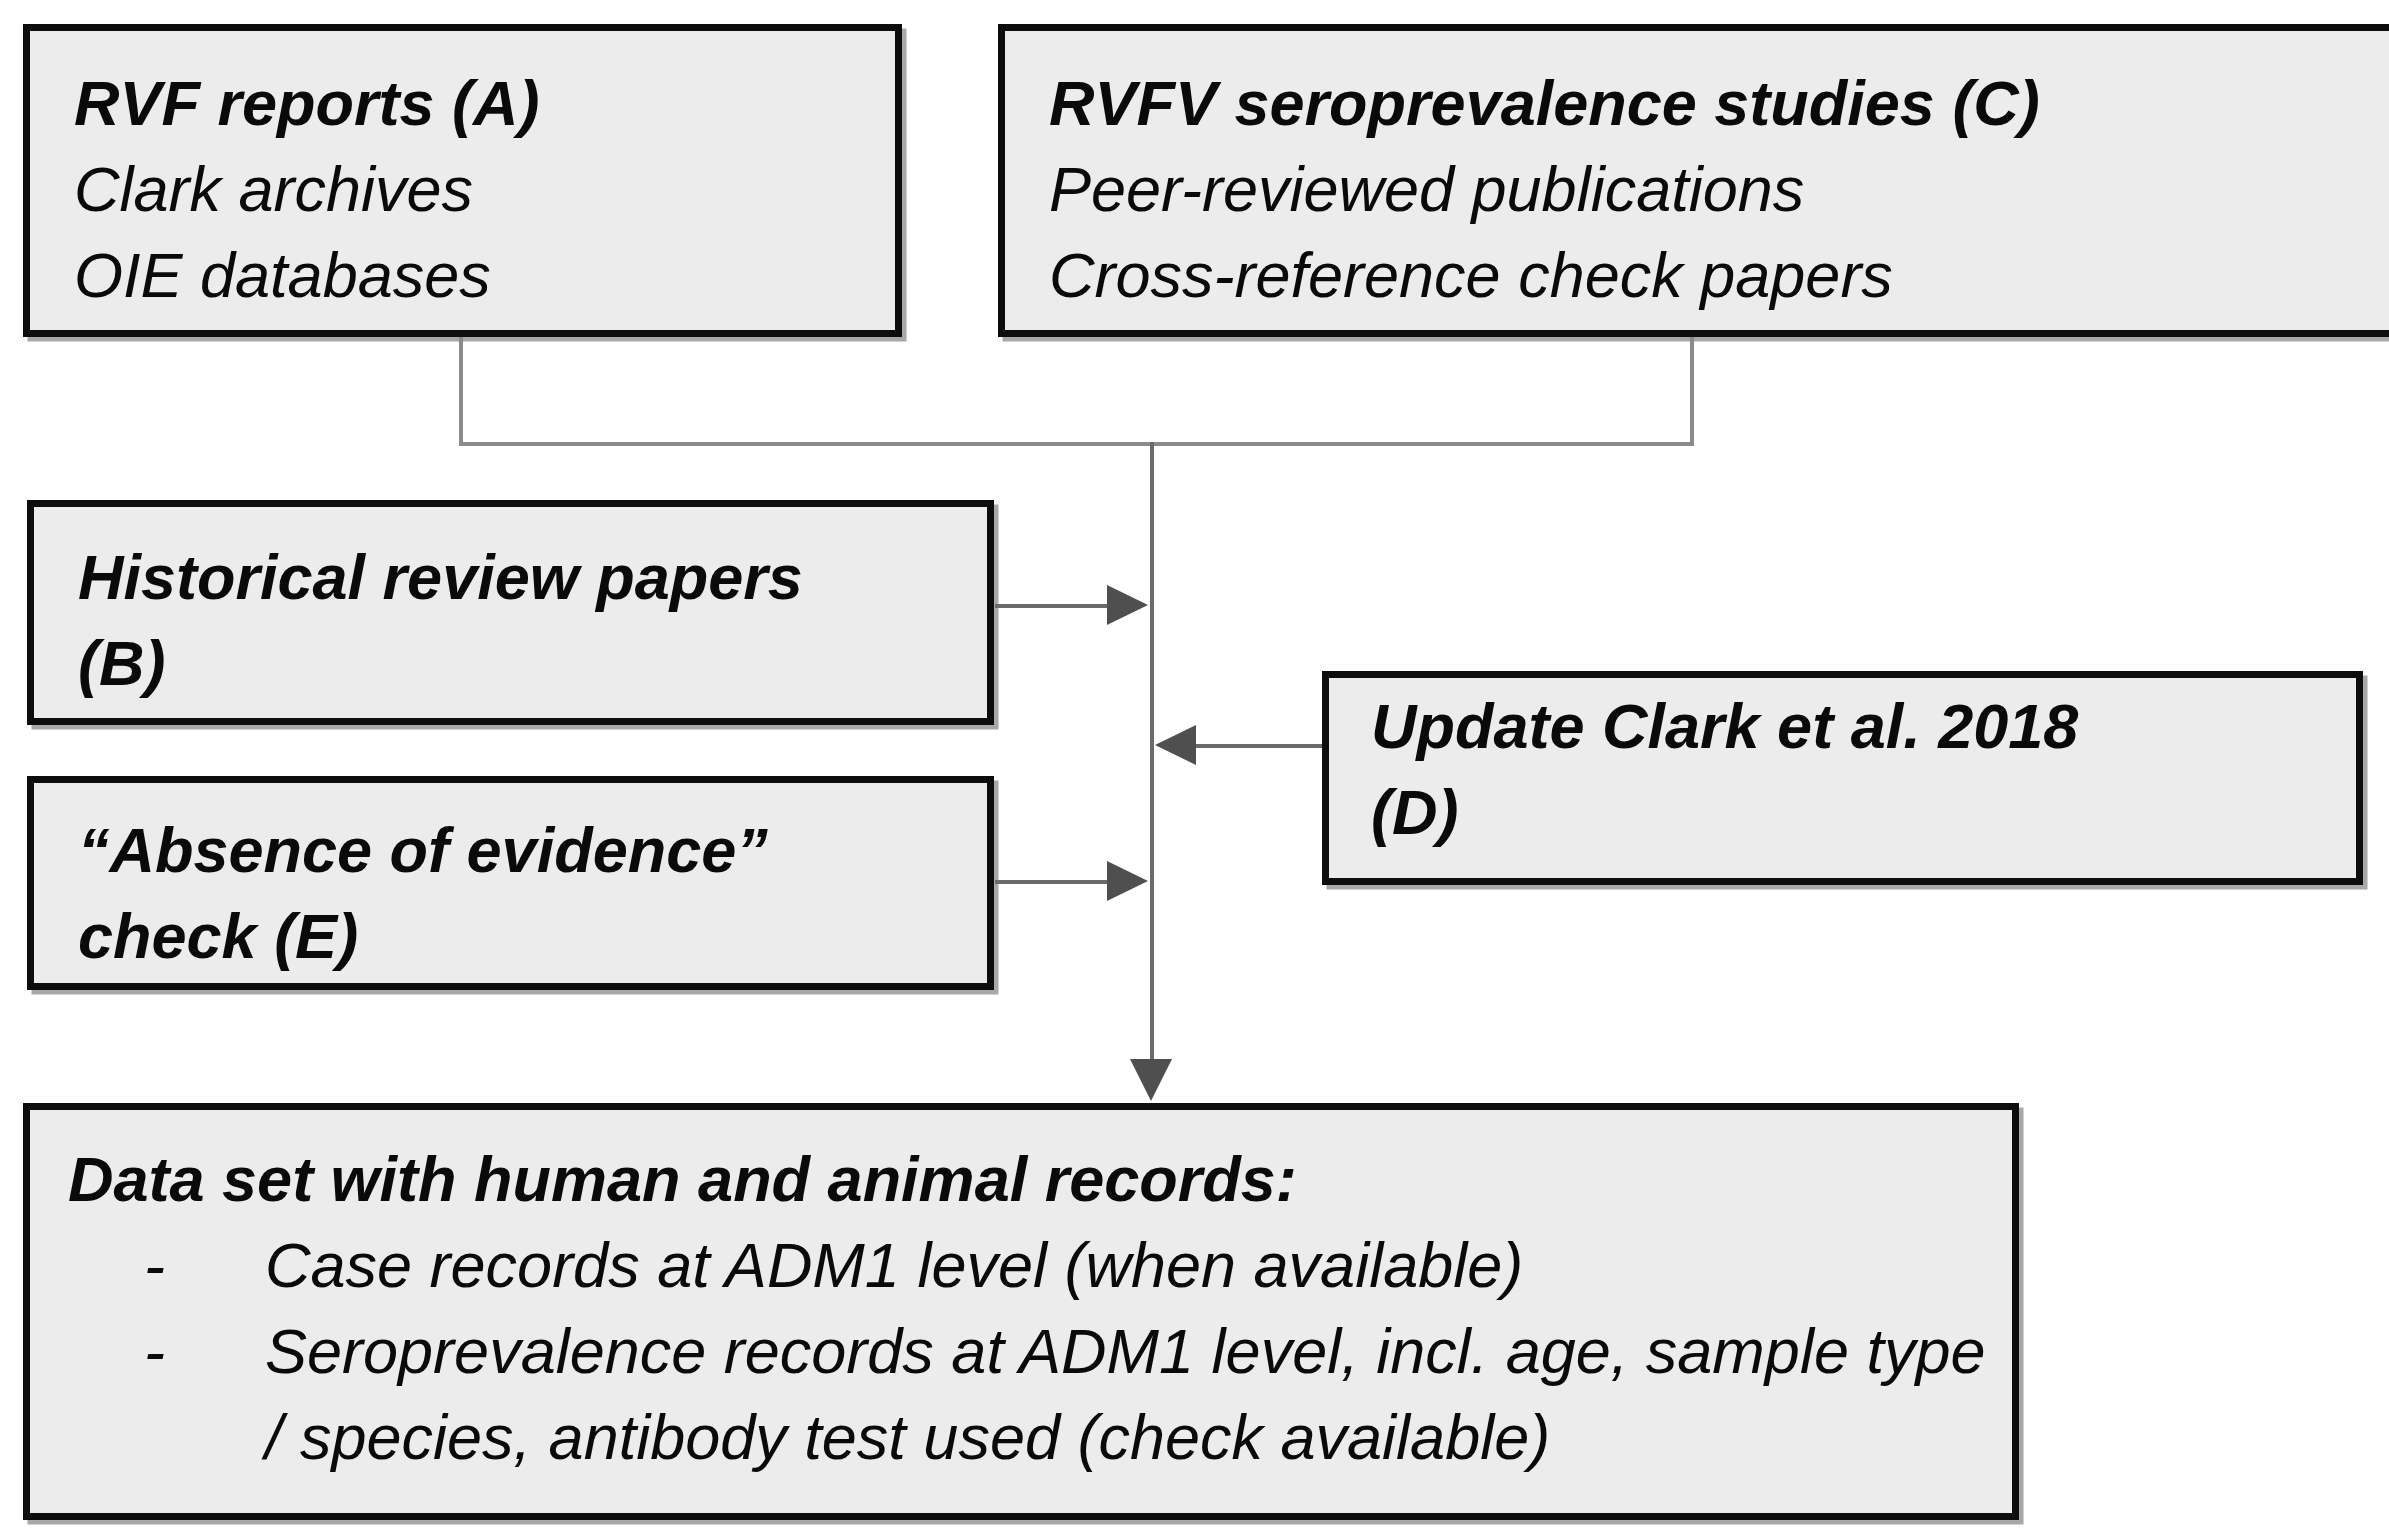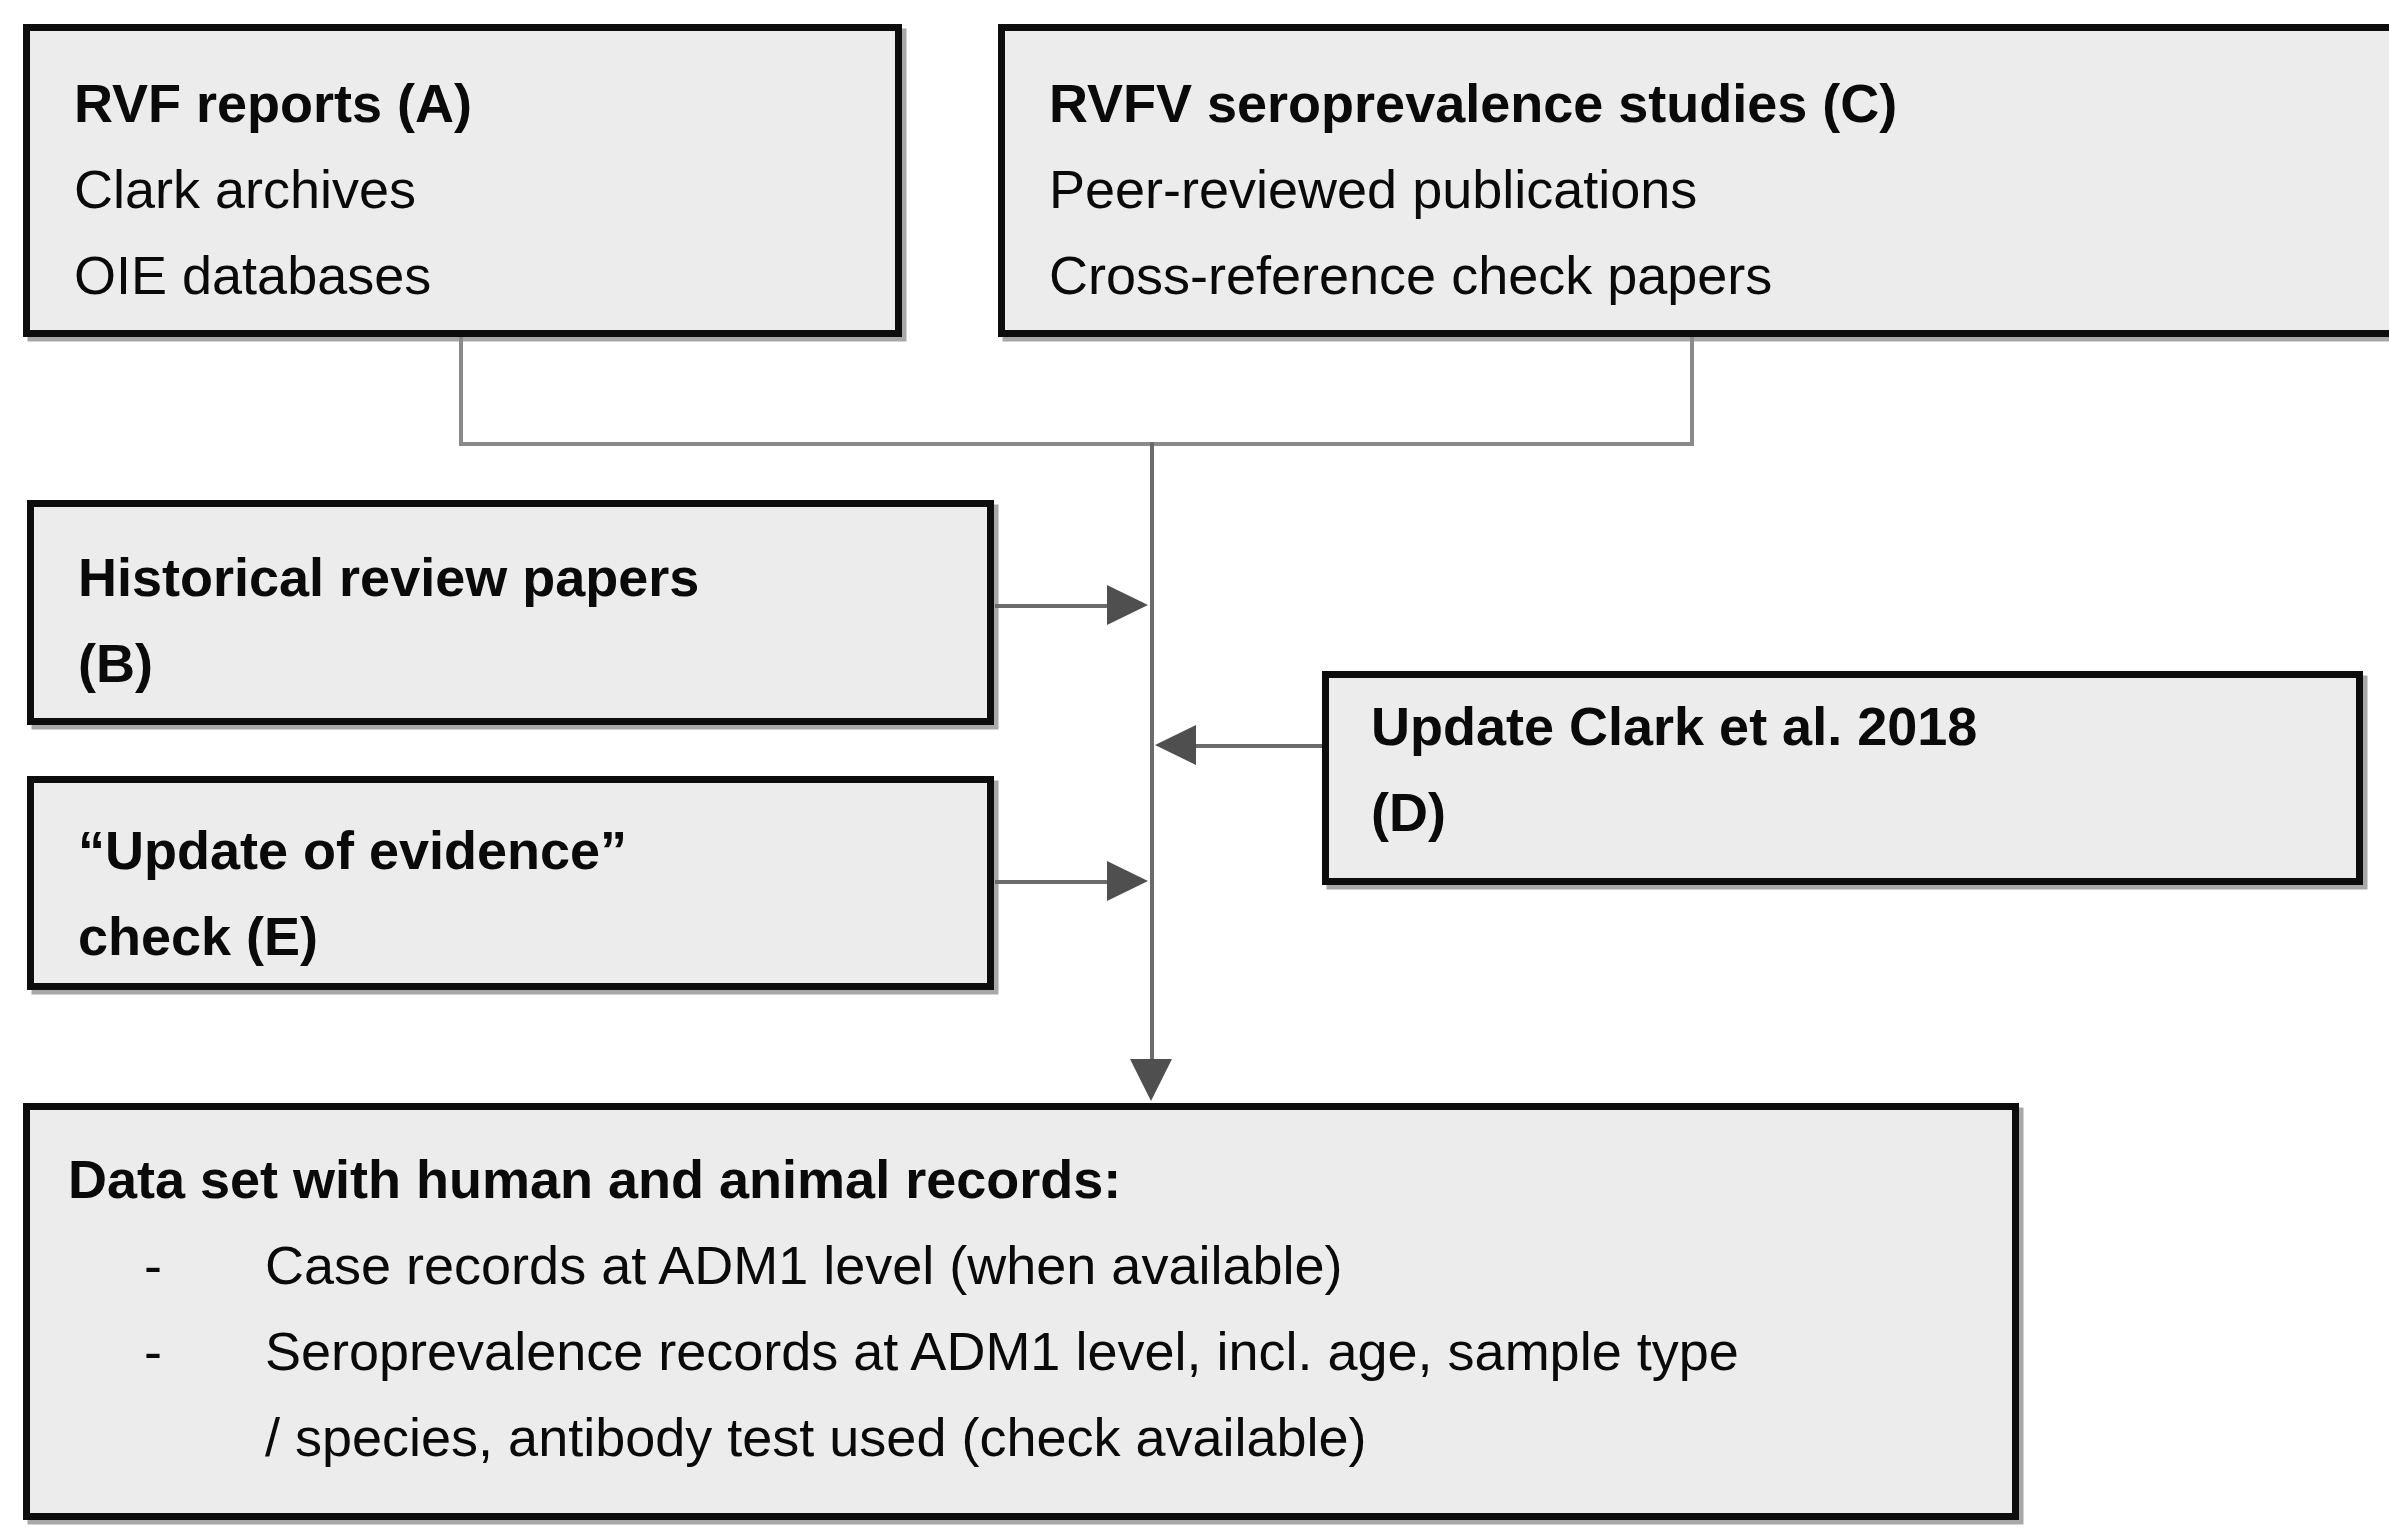--- a/index.html
+++ b/index.html
@@ -15,22 +15,23 @@
     font-family: "Liberation Sans", sans-serif;
     color: #0a0a0a;
     overflow: hidden;
   }
   .box {
     position: absolute;
     box-sizing: border-box;
     background: #ececec;
     border: 7.6px solid #0d0d0d;
     box-shadow: 4.5px 4.5px 0 #a8a8a8;
-    font-size: 54px;
+    font-size: 63px;
     line-height: 86px;
+    font-style: italic;
   }
   .tline { white-space: nowrap; }
   .bold { font-weight: 700; }
   #box-a { left: 23px;   top: 24px;   width: 879px; height: 313px; padding: 29px 44px; }
   #box-c { left: 998px; top: 24px;   width: 1456px; height: 313px; padding: 29px 44px; }
   #box-b { left: 27px;   top: 500px;  width: 967px; height: 225px; padding: 27px 44px; }
   #box-d { left: 1322px; top: 671px;  width: 1041px; height: 214px; padding: 4.5px 42px;  }
   #box-e { left: 27px;   top: 776px; width: 967px; height: 214px; padding: 24px 44px; }
   #box-f { left: 23px;   top: 1103px; width: 1996px; height: 417px; padding: 26px 38px; }
   .fbullets { margin-left: 76px; }
@@ -97,21 +98,21 @@
     <div class="tline bold">Historical review papers</div>
     <div class="tline bold">(B)</div>
   </div>
 
   <div class="box" id="box-d">
     <div class="tline bold">Update Clark et al. 2018</div>
     <div class="tline bold">(D)</div>
   </div>
 
   <div class="box" id="box-e">
-    <div class="tline bold">“Update of evidence”</div>
+    <div class="tline bold">“Absence of evidence”</div>
     <div class="tline bold">check (E)</div>
   </div>
 
   <div class="box" id="box-f">
     <div class="tline bold">Data set with human and animal records:</div>
     <div class="fbullets">
       <div class="bullet">
         <span class="dash">-</span>
         <span class="btext">
           <div class="tline">Case records at ADM1 level (when available)</div>

